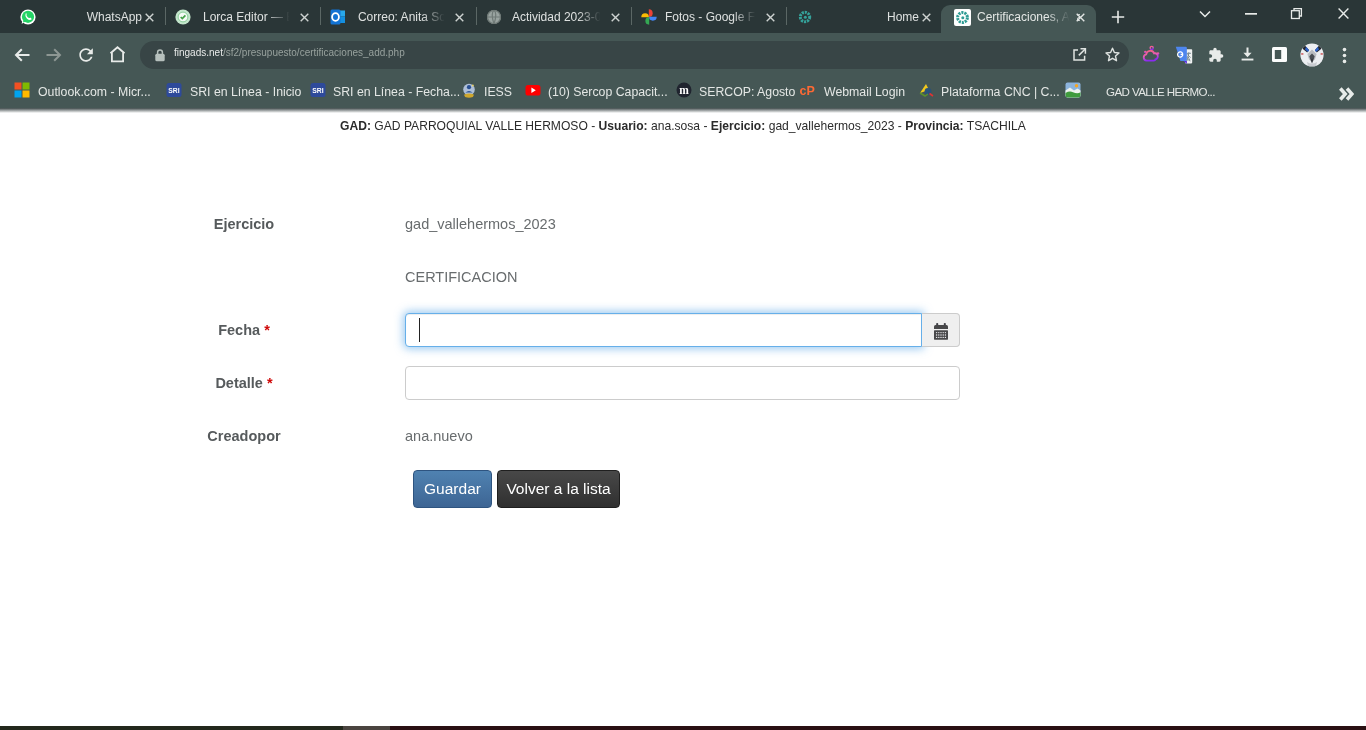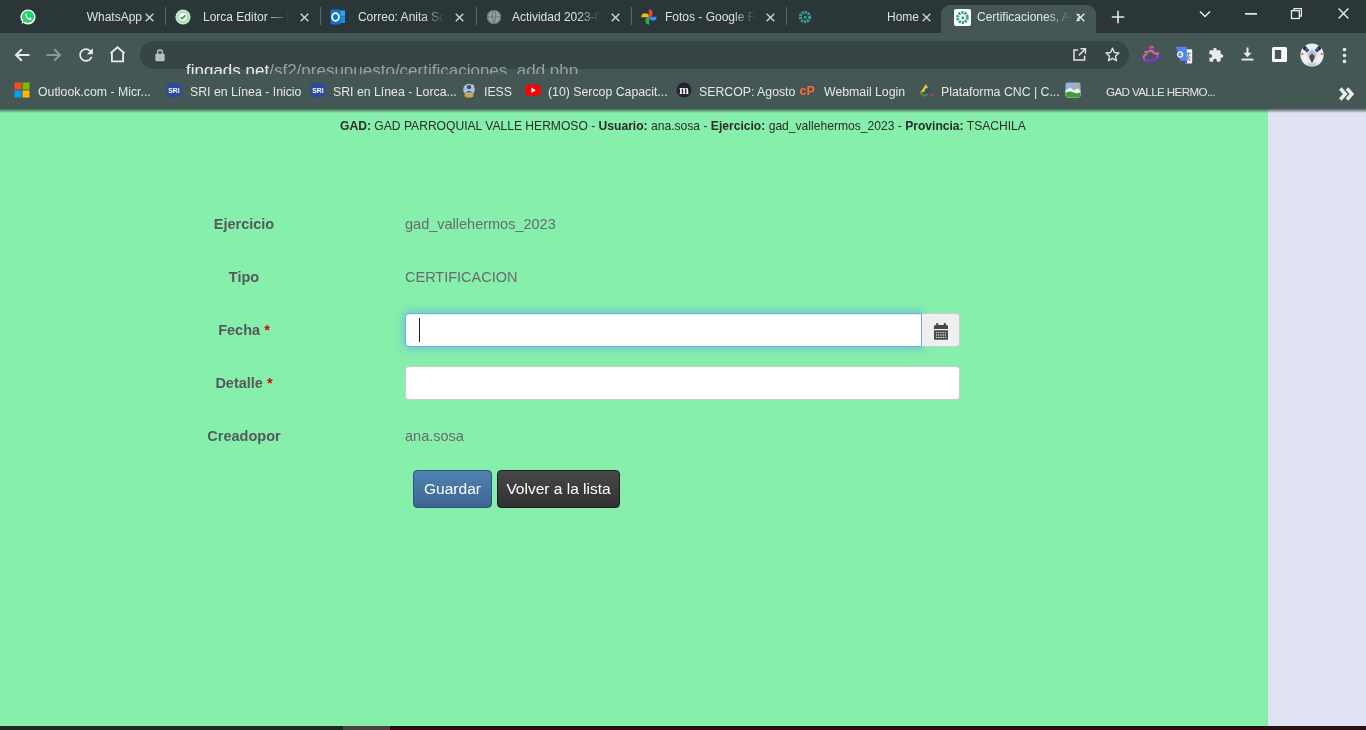--- a/index.html
+++ b/index.html
@@ -21,31 +21,31 @@
 #activetab .fav { position:absolute; left:13px; top:4px; width:17px; height:17px; background:#fff; border-radius:2px; }
 #activetab .ttl { position:absolute; left:36px; top:5px; width:103px; height:15px; overflow:hidden;
   font-size:12px; line-height:15px; color:#e4e7e5; white-space:nowrap; }
 #activetab .fade { position:absolute; left:106px; top:3px; width:30px; height:18px;
   background:linear-gradient(to right, rgba(69,87,85,0), #455755 75%); }
 #activetab .cl { position:absolute; left:133px; top:5.5px; width:13px; height:13px; }
 
 
 #toolbar { position:absolute; left:0; top:33px; width:1366px; height:41px; background:#455755; }
 #omni { position:absolute; left:140px; top:8px; width:989px; height:28px; border-radius:14px; background:#384546; }
-#omni .url { position:absolute; left:34px; top:22px; font-size:17px; line-height:16px; color:#97a19d; white-space:nowrap;margin-left:12px; }
+#omni .url { position:absolute; left:34px; top:4px; font-size:10px; line-height:16px; color:#97a19d; white-space:nowrap; }
 #omni .url b { color:#e9ebea; font-weight:normal; }
 .tbi { position:absolute; }
 
 
 #bookbar { position:absolute; left:0; top:74px; width:1366px; height:34px; background:#455755; }
 .bk { position:absolute; top:10px; height:16px; font-size:12.3px; line-height:16px; color:#e4e7e5; white-space:nowrap; }
 .bki { position:absolute; top:8px; width:16px; height:16px; }
 
 
-#page { position:absolute; left:0; top:108px; width:1268px; height:618px; background:#86efac; }
+#page { position:absolute; left:0; top:108px; width:1366px; height:618px; background:#ffffff; }
 #pageshadow { position:absolute; left:0; top:0; width:1366px; height:5px;
   background:linear-gradient(to bottom, rgba(43,55,56,0.9), rgba(43,55,56,0)); }
 #gadline { position:absolute; left:0; top:11px; width:1366px; text-align:center;
   font-size:12.1px; color:#2b2b2b; }
 #title { position:absolute; left:0; top:53px; width:1233px; text-align:center;
   font-size:30px; letter-spacing:0.8px; color:#3c3c3b; }
 .frow { position:absolute; left:0; width:1366px; height:34px; }
 .flabel { position:absolute; left:113px; top:0; width:262px; text-align:center;
   font-weight:bold; font-size:14.5px; line-height:34px; color:#565a5c; }
 .flabel .req { color:#cf0808; }
@@ -275,21 +275,21 @@
 <div class="bk" style="left:38px;">Outlook.com - Micr...</div>
 <svg class="bki" style="left:166px;" viewBox="0 0 16 16" width="16" height="16">
       <rect x="0.5" y="1" width="15" height="14" rx="2.5" fill="#2e4a9b"></rect>
       <text x="8" y="10.8" font-family="Liberation Sans" font-size="6.8" font-weight="bold" fill="#fff" text-anchor="middle">SRI</text>
     </svg>
 <div class="bk" style="left:190px;text-align:center;">SRI en Línea - Inicio</div>
 <svg class="bki" style="left:310px;" viewBox="0 0 16 16" width="16" height="16">
       <rect x="0.5" y="1" width="15" height="14" rx="2.5" fill="#2e4a9b"></rect>
       <text x="8" y="10.8" font-family="Liberation Sans" font-size="6.8" font-weight="bold" fill="#fff" text-anchor="middle">SRI</text>
     </svg>
-<div class="bk" style="left:333px;">SRI en Línea - Lorca...</div>
+<div class="bk" style="left:333px;">SRI en Línea - Fecha...</div>
 <svg class="bki" style="left:461px;" viewBox="0 0 16 16" width="16" height="16">
       <circle cx="8" cy="7.5" r="5.8" fill="#aebfd8"></circle>
       <circle cx="8" cy="5.2" r="2.1" fill="#274f92"></circle>
       <path d="M4.3 10.6 q3.7-3.4 7.4 0 z" fill="#274f92"></path>
       <path d="M3 12.8 q5-2.6 10 0 l-1.1 2.2 q-3.9 1.4-7.8 0 z" fill="#cfa72e"></path>
       <circle cx="11.8" cy="3.4" r="1" fill="#e8d06a"></circle>
     </svg>
 <div class="bk" style="left:484px;">IESS</div>
 <svg class="bki" style="left:525px;" viewBox="0 0 16 16" width="16" height="16">
       <rect x="0.5" y="3" width="15" height="10.5" rx="2.6" fill="#fd0000"></rect>
@@ -325,21 +325,20 @@
 </div>
 
 <div id="page">
   <div id="gadline"><b>GAD:</b> GAD PARROQUIAL VALLE HERMOSO - <b>Usuario:</b> ana.sosa - <b>Ejercicio:</b> gad_vallehermos_2023 - <b>Provincia:</b> TSACHILA</div>
 
   <div class="frow" style="top:99px;">
     <div class="flabel">Ejercicio</div>
     <div class="fstatic">gad_vallehermos_2023</div>
   </div>
   <div class="frow" style="top:152px;">
-    <div class="flabel">Tipo</div>
     <div class="fstatic">CERTIFICACION</div>
   </div>
   <div class="frow" style="top:258px;">
     <div class="flabel">Detalle <span class="req">*</span></div>
     <div class="finput" style="width:555px;"></div>
   </div>
   <div class="frow" style="top:205px;">
     <div class="flabel">Fecha <span class="req">*</span></div>
     <div class="finput" id="fechainp"></div>
     <div id="caret"></div>
@@ -364,21 +363,21 @@
             <circle cx="5.8" cy="14.4" r="0.72"></circle>
             <circle cx="8" cy="14.4" r="0.72"></circle>
             <circle cx="10.2" cy="14.4" r="0.72"></circle>
             <circle cx="12.4" cy="14.4" r="0.72"></circle>
           </g>
         </svg>
       </div>
   </div>
   <div class="frow" style="top:311px;">
     <div class="flabel">Creadopor</div>
-    <div class="fstatic">ana.sosa</div>
+    <div class="fstatic">ana.nuevo</div>
   </div>
   <div class="frow" style="top:362px; height:38px;">
     <div class="btn" id="btn1">Guardar</div>
     <div class="btn" id="btn2">Volver a la lista</div>
   </div>
   <div id="pageshadow"></div>
 </div>
 
 <div id="bstrip">
     <div class="s1"></div>

